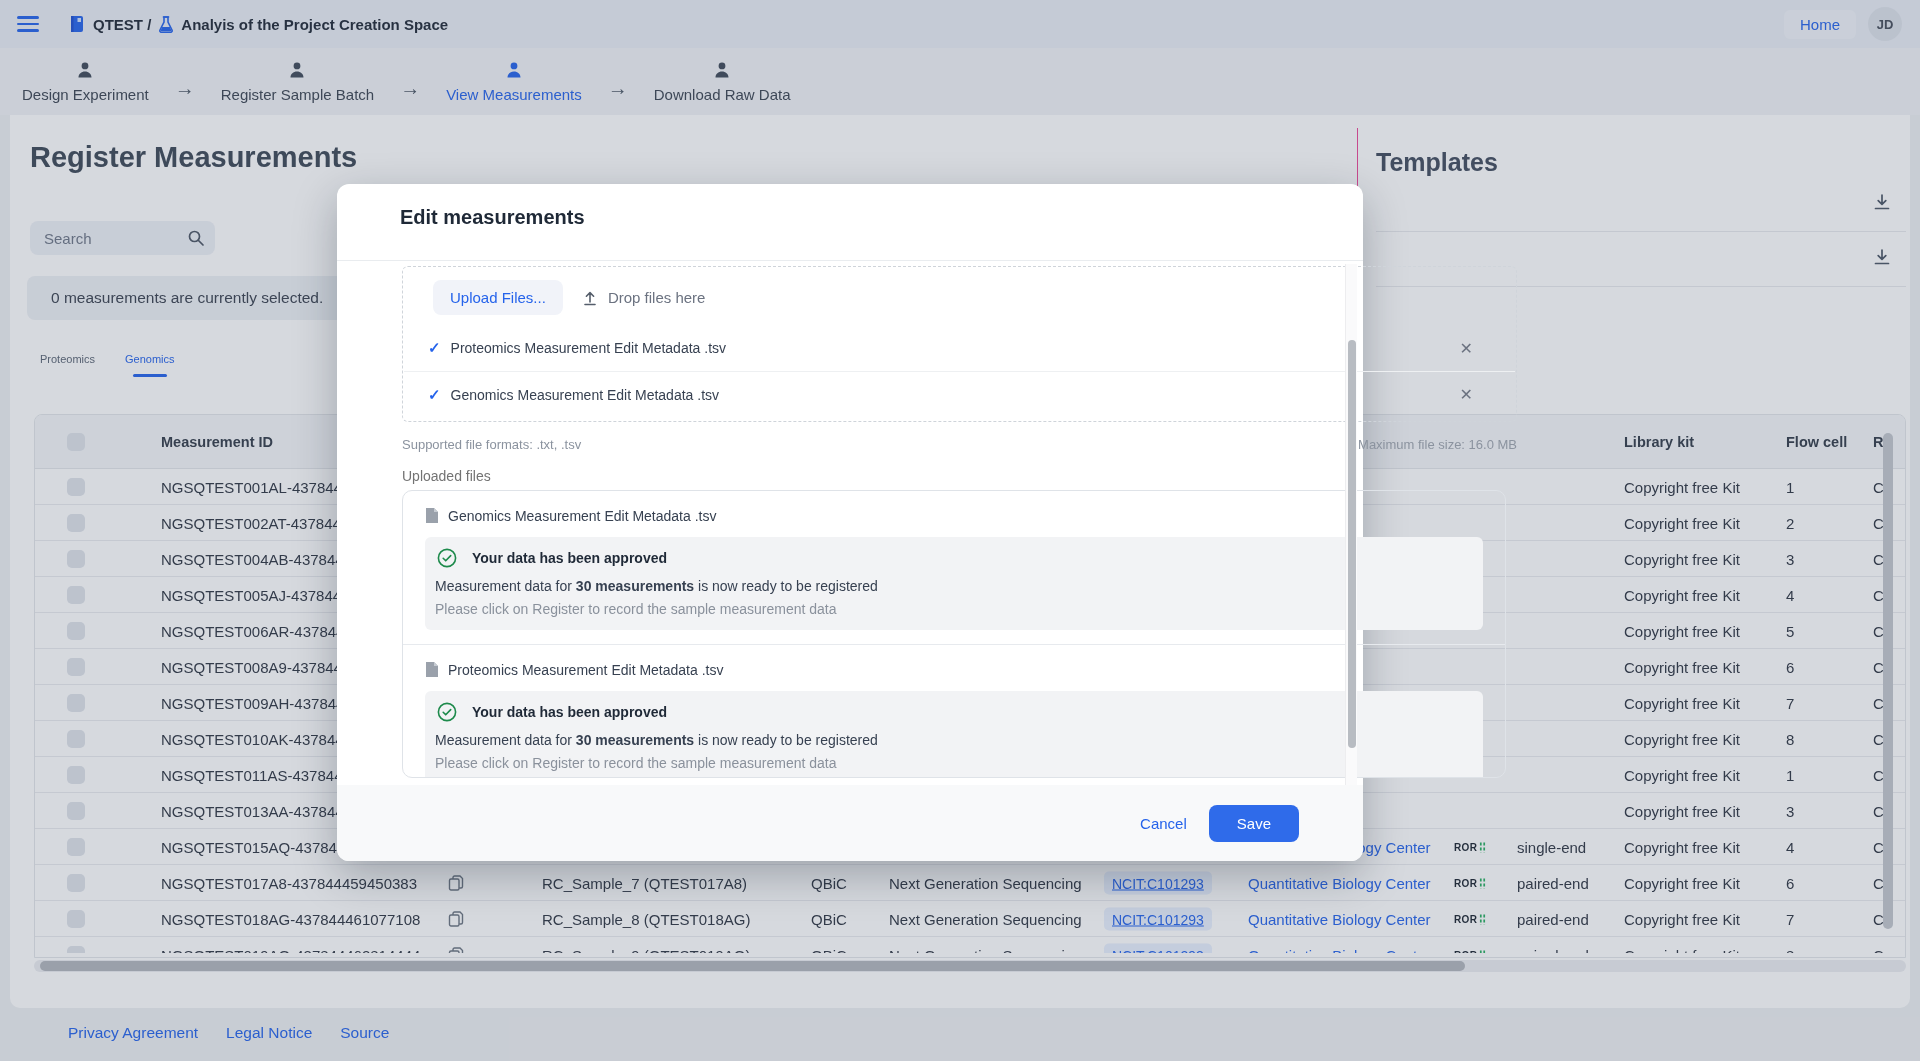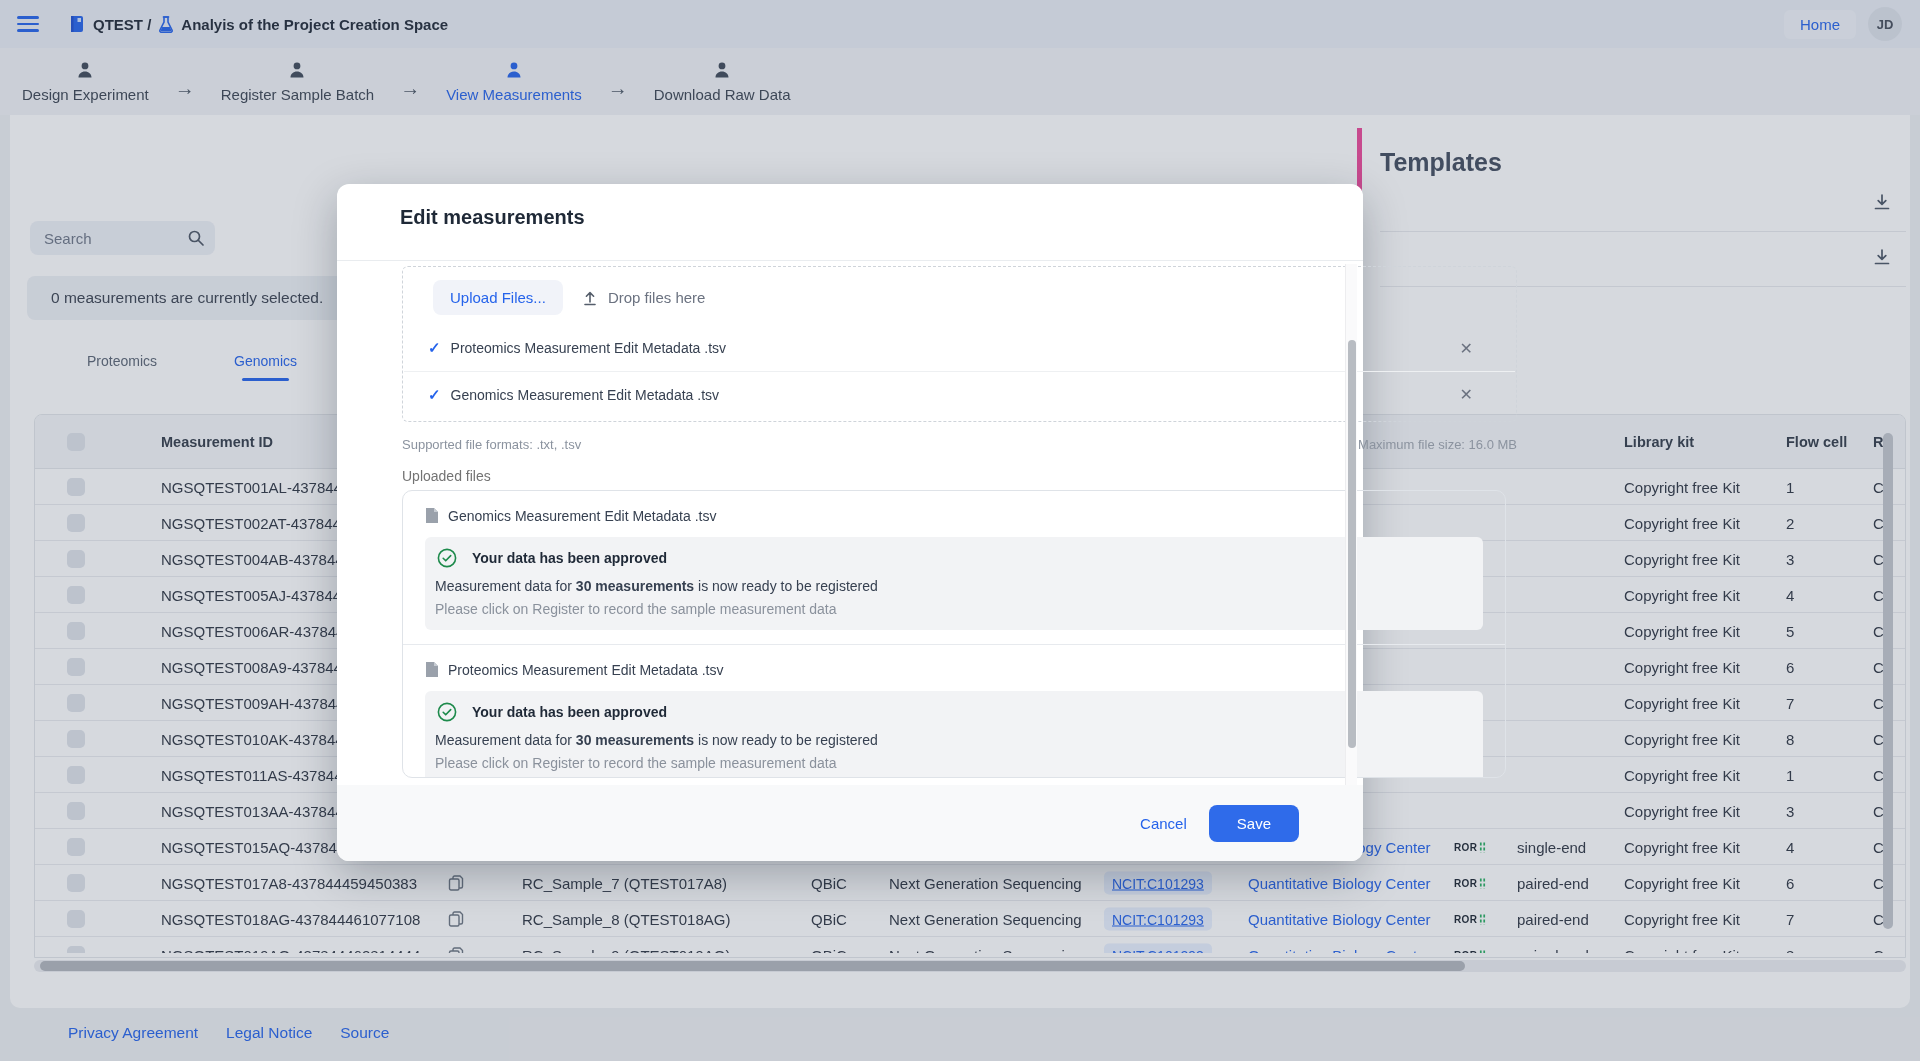--- a/index.html
+++ b/index.html
@@ -28,53 +28,53 @@
   
   .card { position:absolute; left:10px; top:115px; width:1900px; height:893px; background:#ffffff; border-radius:0 0 10px 10px; }
   .page-title { position:absolute; left:20px; top:26px; font-size:29px; font-weight:700; color:#3d4857; }
   .searchbox { position:absolute; left:20px; top:106px; width:185px; height:34px; background:#eef1f7; border-radius:8px; }
   .searchbox input { position:absolute; inset:0; border:none; background:transparent; outline:none; padding:0 34px 0 14px; font-size:15px; color:#333c4a; font-family:inherit; }
   .searchbox input::placeholder { color:#6e7787; opacity:1; }
   .searchbox svg { position:absolute; right:10px; top:8px; }
   .info-strip { position:absolute; left:17px; top:161px; width:1310px; height:44px; background:#eef1f5; border-radius:8px; display:flex; align-items:center; padding-left:24px; font-size:15.5px; color:#3a4250; }
 
   .tabs { position:absolute; left:30px; top:238px; display:flex; gap:30px; }
-  .tab { font-size:14px; color:#5b6574; padding-bottom:10px; cursor:pointer; position:relative;margin-left:47px; }
+  .tab { font-size:11px; color:#5b6574; padding-bottom:10px; cursor:pointer; position:relative; }
   .tab.active { color:#2563eb; }
   .tab.active::after { content:""; position:absolute; left:8px; right:8px; bottom:-2px; height:3px; border-radius:2px; background:#2563eb; }
 
   
   .tablecard { position:absolute; left:24px; top:299px; width:1872px; height:544px; border:1px solid #e3e6ea; border-radius:8px 8px 0 0; background:#fff; overflow:hidden; }
   .thead { position:relative; height:54px; background:#f5f7f9; border-bottom:1px solid #e3e6ea; font-size:14.5px; font-weight:700; color:#333c49; }
   .tbody { position:relative; height:484px; overflow:hidden; }
   .trow { position:relative; height:36px; border-bottom:1px solid #e9ebef; font-size:15px; color:#2f3643; }
   .cb { position:absolute; left:32px; top:50%; transform:translateY(-50%); width:18px; height:18px; border-radius:5px; background:#dfe3ea; cursor:pointer; }
   .cell { position:absolute; top:50%; transform:translateY(-50%); white-space:nowrap; }
   .c-id   { left:126px; }
   .c-copy { left:413px; cursor:pointer; }
   .c-copy svg { display:block; }
-  .c-sample { left:487px; }
+  .c-sample { left:507px; }
   .c-fac  { left:776px; }
   .c-tech { left:854px; }
   .c-ncit { left:1069px; background:#e8f0fe; border-radius:5px; padding:3px 8px; }
   .c-ncit a { color:#2563eb; font-size:14px; text-decoration:underline; cursor:pointer; }
   .c-org  { left:1213px; color:#2563eb; cursor:pointer; }
   .c-ror  { left:1419px; display:flex; align-items:center; gap:2px; }
   .c-ror b { font-size:10px; font-weight:700; color:#1b2430; letter-spacing:.4px; }
   .c-ror i { width:7px; height:11px; background:radial-gradient(circle,#27ae60 1.1px,transparent 1.3px); background-size:3.5px 5px; }
   .c-read { left:1482px; }
   .c-kit  { left:1589px; }
   .c-flow { left:1751px; }
   .c-r    { left:1838px; }
   .vscroll { position:absolute; right:12px; top:18px; width:10px; height:496px; border-radius:5px; background:#c3c7ce; }
   .hscroll { position:absolute; left:24px; top:845px; width:1872px; height:12px; background:#eceef1; border-radius:6px; }
   .hscroll .thumb { position:absolute; left:6px; top:1px; width:1425px; height:10px; border-radius:5px; background:#b2b6bd; cursor:grab; }
 
   
-  .templates { position:absolute; left:1347px; top:13px; width:549px; height:232px; border-left:5px solid #ec4899; padding-left:18px; }
+  .templates { position:absolute; left:1347px; top:13px; width:549px; height:232px; border-left:1px solid #ec4899; padding-left:18px; }
   .templates h2 { font-size:25px; font-weight:700; color:#424c5e; margin-top:20px; }
   .tmpl-row { height:55px; border-bottom:1px solid #e8eaee; position:relative; }
   .tmpl-row .dl { position:absolute; right:14px; top:50%; transform:translateY(-50%); cursor:pointer; }
 
   
   .foot-links { position:absolute; left:68px; top:1024px; display:flex; gap:28px; }
   .foot-links a { color:#2563eb; font-size:15.5px; cursor:pointer; text-decoration:none; }
 
   
   .dim { position:absolute; inset:0; background:rgba(68,82,104,0.22); z-index:40; }
@@ -182,20 +182,21 @@
           <svg width="18" height="18" viewBox="0 0 18 18">
             <path d="M9 1.5a3.4 3.4 0 1 1 0 6.8 3.4 3.4 0 0 1 0-6.8zM2.5 16.5c0-3.6 2.9-6 6.5-6s6.5 2.4 6.5 6z"></path>
           </svg>
         </span>
         <span class="plabel">Download Raw Data</span>
       </div>
 
   </nav>
 
   <main class="card">
+    <h1 class="page-title">Register Measurements</h1>
 
     <div class="searchbox">
       <input type="text" placeholder="Search" style="">
       <svg width="18" height="18" viewBox="0 0 18 18">
           <circle cx="7.5" cy="7.5" r="5" fill="none" stroke="#4b5563" stroke-width="1.7"></circle>
           <line x1="11.5" y1="11.5" x2="16" y2="16" stroke="#4b5563" stroke-width="1.7" stroke-linecap="round"></line>
         </svg>
     </div>
 
     <div class="info-strip">0 measurements are currently selected.</div>

